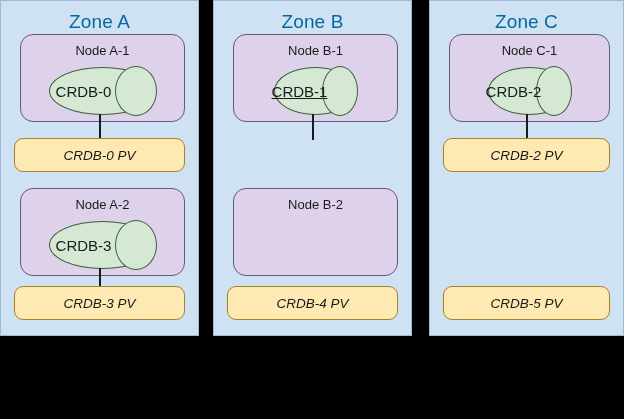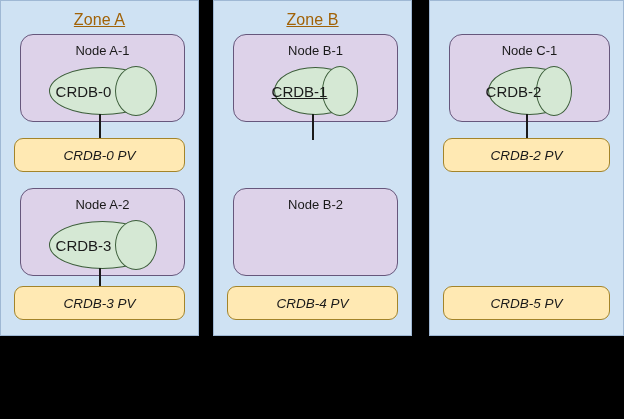--- a/index.html
+++ b/index.html
@@ -33,24 +33,23 @@
   #zone-a { left: 0px;   width: 199px; }
   #zone-b { left: 213px; width: 199px; }
   #zone-c { left: 429px; width: 195px; }
 
   .zone-title {
     position: absolute;
     top: 10px;
     left: 0;
     right: 0;
     text-align: center;
-    font-size: 16px;
-    color: #a16207;
+    font-size: 19px;
+    color: #0369a1;
     letter-spacing: 0.1px;
-    text-decoration: underline;
   }
 
   
   .node {
     position: absolute;
     background: #ddd2e9;
     border: 1px solid #66577c;
     border-radius: 13px;
     box-sizing: border-box;
   }
@@ -182,20 +181,21 @@
     </div>
     <div class="connector conn-row1" style="left:98px;"></div>
 
     <div class="node node-row2 node-wide">
       <div class="node-title">Node B-2</div>
     </div>
     <div class="pv pv-row2 pv-wide">CRDB-4 PV</div>
   </div>
 
   <div class="zone" id="zone-c">
+    <div class="zone-title">Zone C</div>
 
     <div class="node node-row1 node-wide">
       <div class="node-title">Node C-1</div>
       <div class="pod" style="left:38px; right:38px;">
         <div class="pod-body"></div>
         <div class="pod-cap" style="width:36px;"></div>
         <div class="pod-label" style="right:38px;">CRDB-2</div>
       </div>
     </div>
     <div class="connector conn-row1" style="left:96px;"></div>

